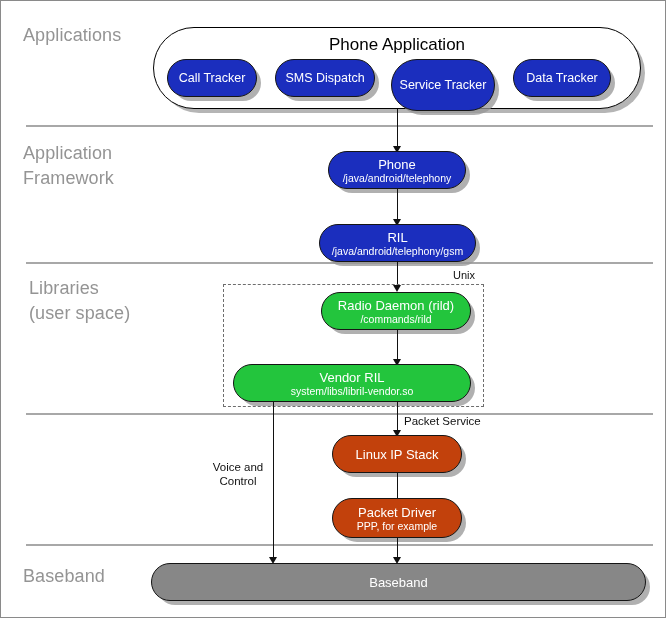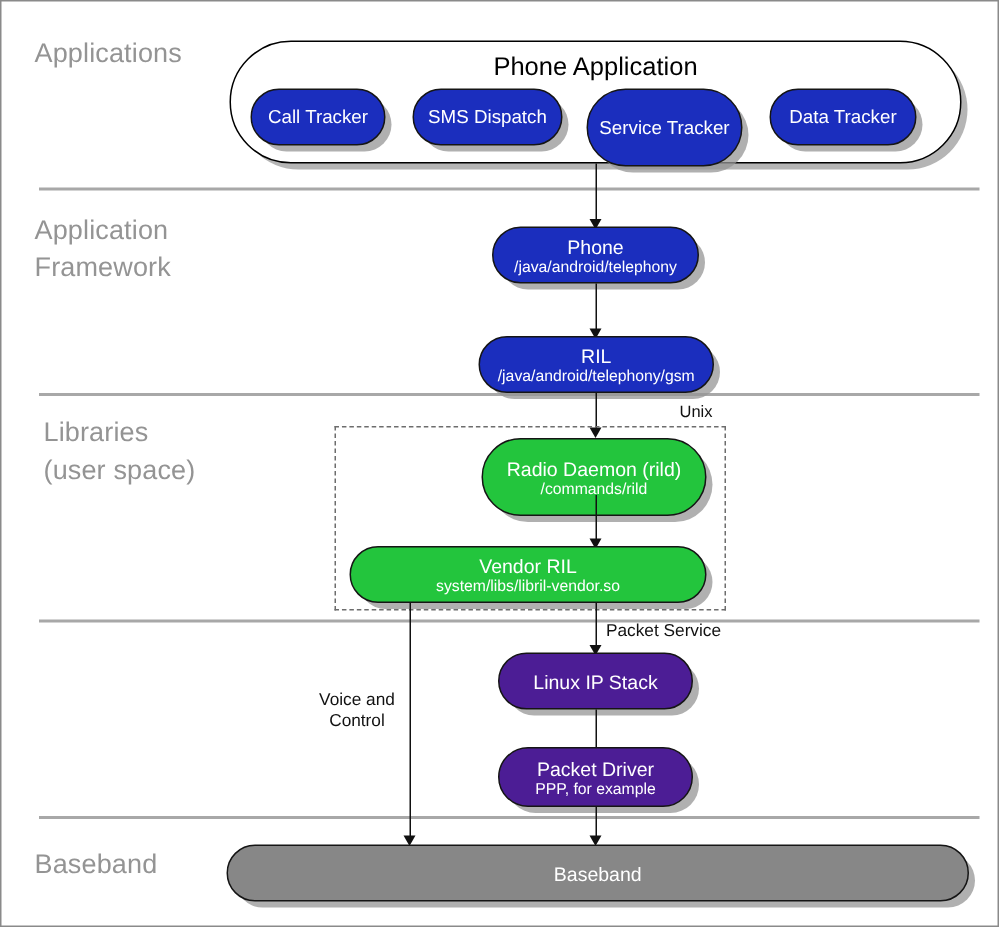--- a/index.html
+++ b/index.html
@@ -51,21 +51,21 @@
     line-height: 15px;
     white-space: nowrap;
   }
   .node .sub {
     font-size: 10.5px;
     line-height: 12px;
     white-space: nowrap;
   }
   .node.blue   { background: #1b2ebe; }
   .node.green  { background: #23c53d; }
-  .node.red    { background: #4c1d95; }
+  .node.red    { background: #c2410c; }
   .node.grey   { background: #878787; }
 
   .app-chip .title { font-size: 12.5px; }
 
   
   .phone-app-box {
     position: absolute;
     box-sizing: border-box;
     background: #ffffff;
     border: 1.6px solid #000000;
@@ -163,21 +163,21 @@
     <div class="title">RIL</div>
     <div class="sub">/java/android/telephony/gsm</div>
   </div>
 
   <div class="vline" style="left:396px; top:261px; height:26px;"></div>
   <div class="arrowhead" style="left:391.5px; top:284px;"></div>
 
   <div class="unix-box" style="left:222px; top:283px; width:261px; height:123px;"></div>
   <div class="unix-tag" style="left:452px; top:268px;">Unix</div>
 
-  <div class="node green" style="left:320px; top:291px; width:150px; height:52px;">
+  <div class="node green" style="left:320px; top:291px; width:150px; height:38px;">
     <div class="title">Radio Daemon (rild)</div>
     <div class="sub">/commands/rild</div>
   </div>
 
   <div class="vline" style="left:396px; top:329px; height:32px;"></div>
   <div class="arrowhead" style="left:391.5px; top:358px;"></div>
 
   <div class="node green" style="left:232px; top:363px; width:238px; height:38px;">
     <div class="title">Vendor RIL</div>
     <div class="sub">system/libs/libril-vendor.so</div>

